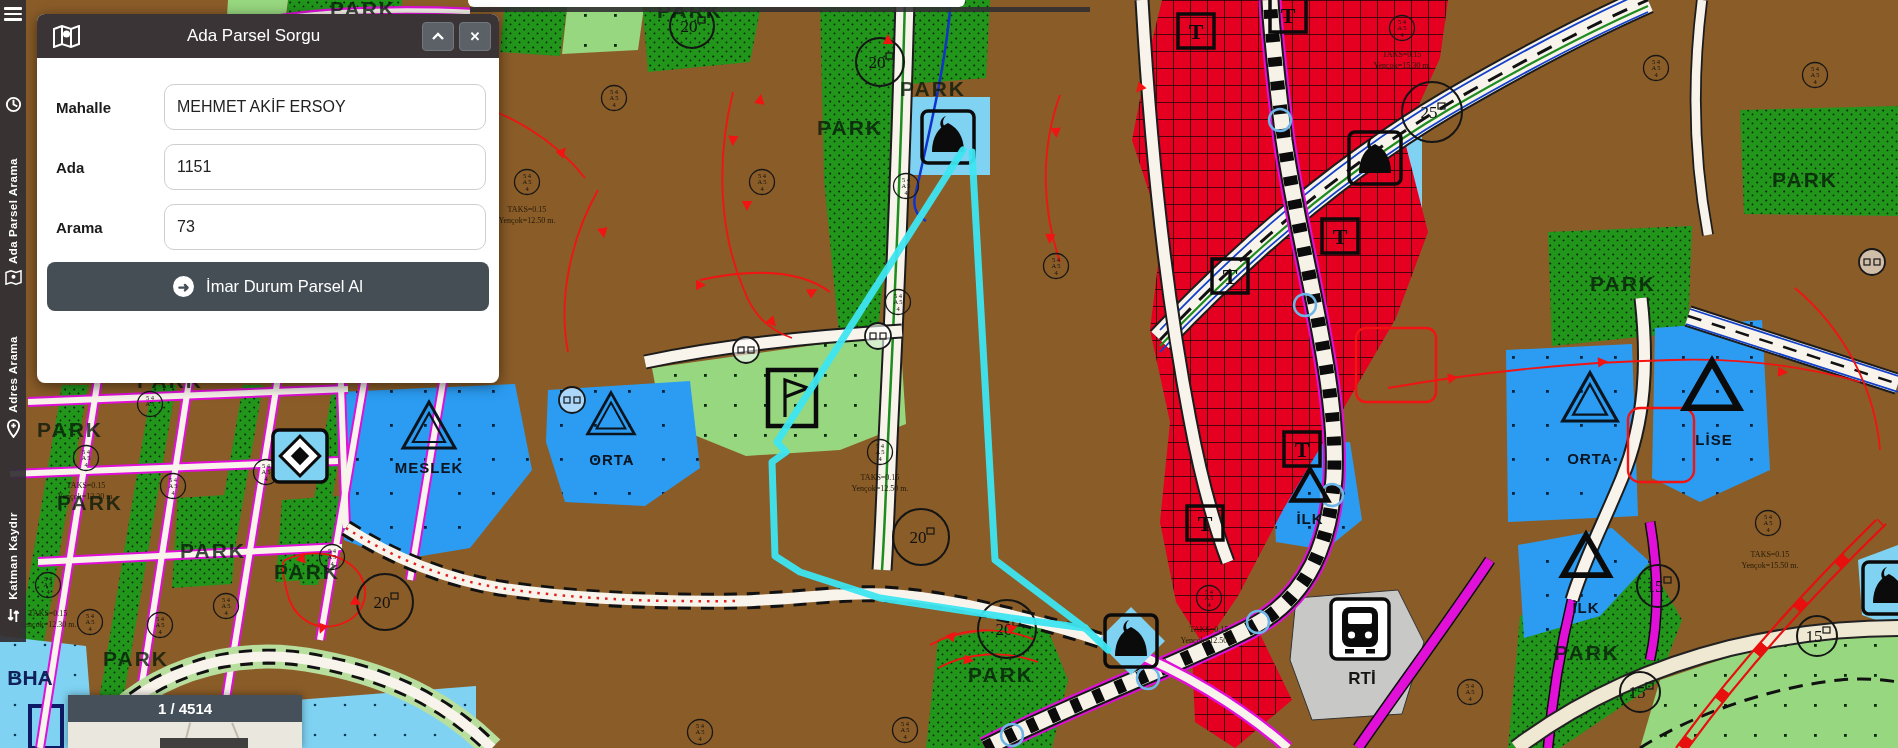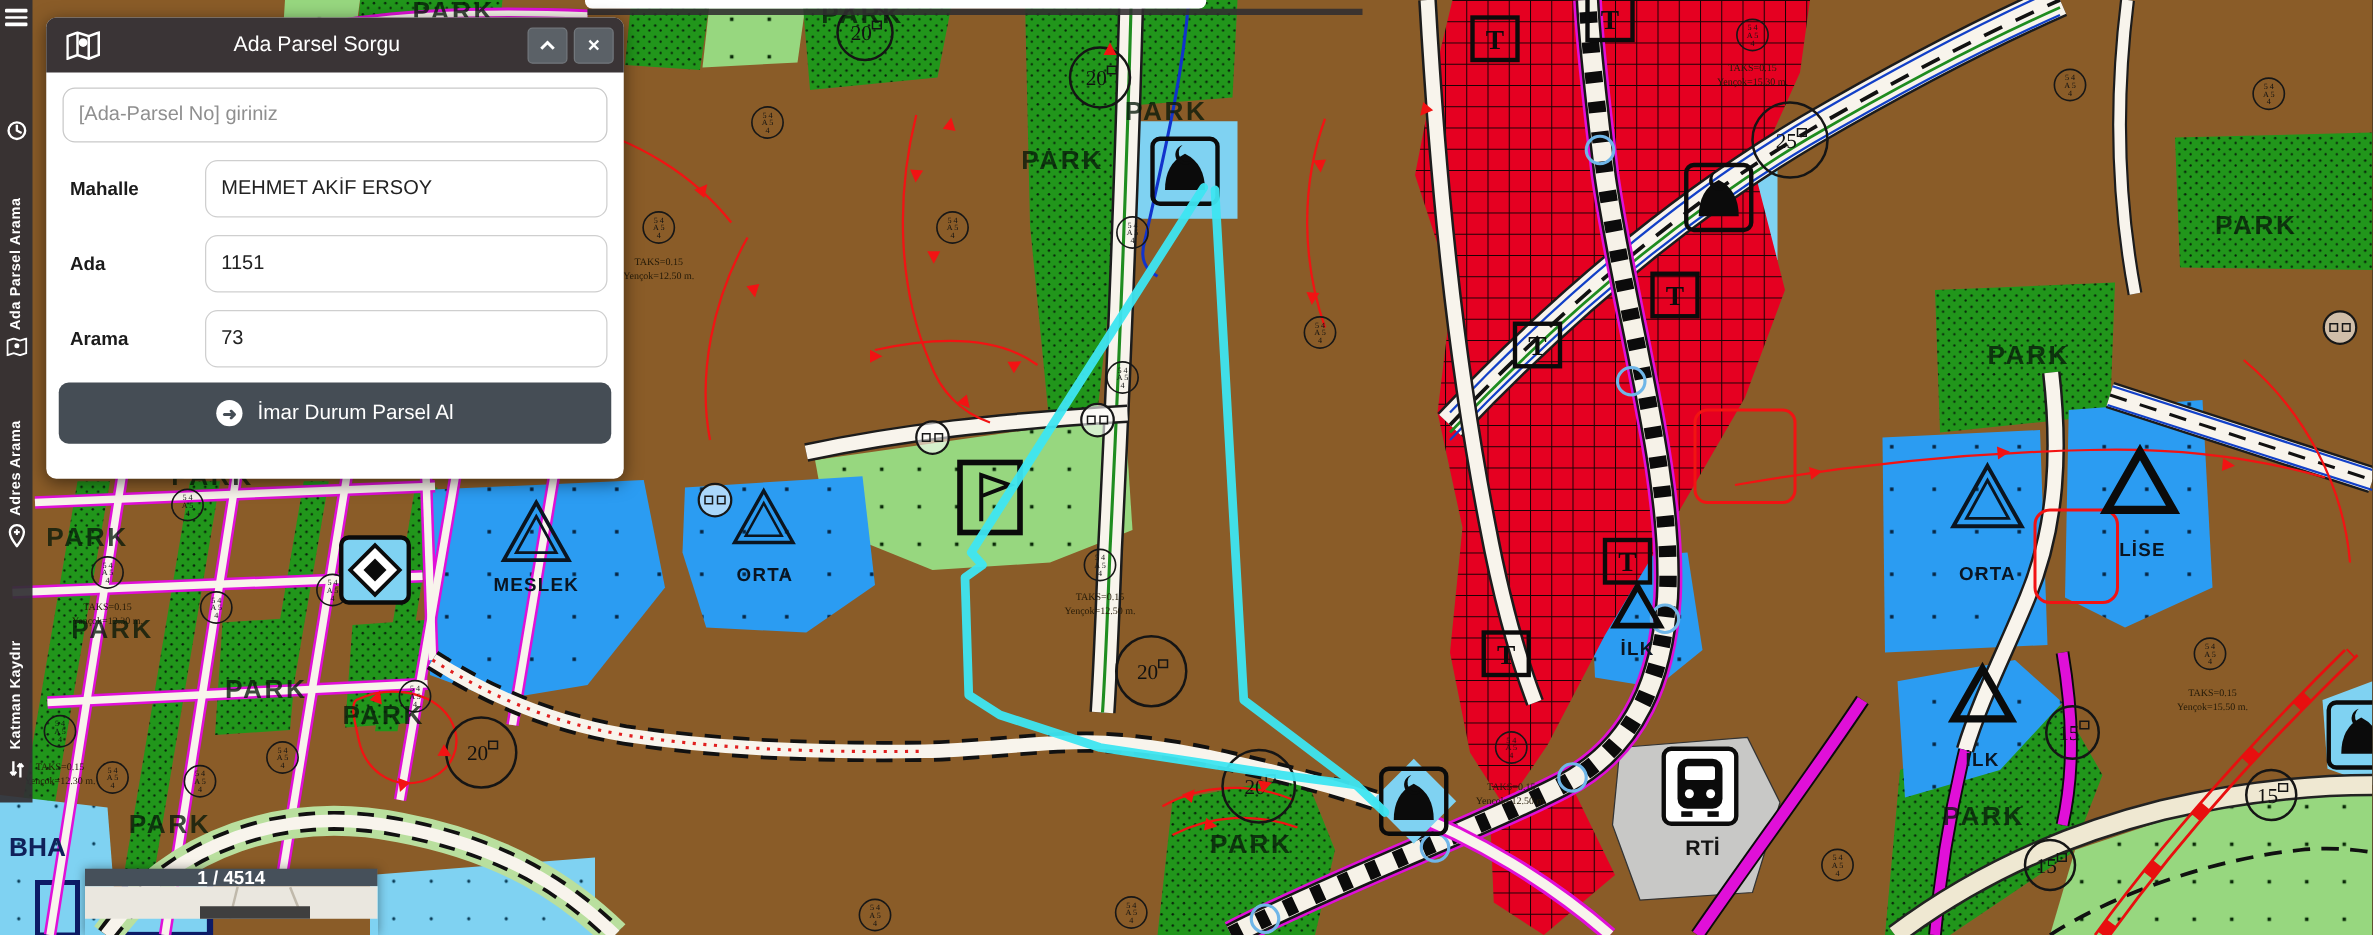--- a/index.html
+++ b/index.html
@@ -45,21 +45,21 @@
   .submit-btn{margin:12px 0 0 -3px;width:calc(100% + 6px);height:49px;background:#454d55;
          border:none;border-radius:8px;color:#fff;font-size:16.5px;display:flex;gap:12px;
          align-items:center;justify-content:center;cursor:pointer;
          font-family:"Liberation Sans",sans-serif;}
   .arrow-circle{width:21px;height:21px;border-radius:50%;background:#fff;color:#454d55;
          font-weight:bold;display:flex;align-items:center;justify-content:center;font-size:14px;}
 
   
   .minimap{position:absolute;left:68px;top:695px;width:234px;height:53px;z-index:9;
            box-shadow:0 0 8px rgba(0,0,0,.4);}
-  .minimap-header{height:14px;background:#46505a;color:#fff;font-size:15px;font-weight:bold;
+  .minimap-header{height:27px;background:#46505a;color:#fff;font-size:15px;font-weight:bold;
            display:flex;align-items:center;justify-content:center;cursor:pointer;}
   .minimap-body{height:26px;background:#eae7df;position:relative;overflow:hidden;}
   .minimap-rect{position:absolute;left:92px;top:16px;width:88px;height:12px;background:#3f3f3f;}
   .mm-line{position:absolute;background:rgba(150,140,120,.5);}
 
   text{user-select:none;}
   .lab-park{font:bold 21px "Liberation Sans",sans-serif;fill:rgba(8,26,10,.78);letter-spacing:2px;}
   .lab-school{font:bold 15px "Liberation Sans",sans-serif;fill:#0a1522;letter-spacing:1px;}
   .lab-bha{font:bold 21px "Liberation Sans",sans-serif;fill:#10205a;}
   .lab-rti{font:bold 17px "Liberation Sans",sans-serif;fill:#141414;}
@@ -652,21 +652,20 @@
     </svg>
     <span class="panel-title">Ada Parsel Sorgu</span>
     <div class="win-btn">
       <svg width="12" height="8" viewBox="0 0 12 8">
         <path d="M1,7 L6,2 L11,7" fill="none" stroke="#fff" stroke-width="2.4"></path>
           </svg>
     </div>
     <div class="win-btn">✕</div>
   </div>
   <div class="panel-body">
-    <input class="search-input" placeholder="[Ada-Parsel No] giriniz" style="">
     <div class="frow">
       <label>Mahalle</label>
       <input value="MEHMET AKİF ERSOY" style="">
     </div>
     <div class="frow">
       <label>Ada</label>
       <input value="1151" style="">
     </div>
     <div class="frow">
       <label>Arama</label>

